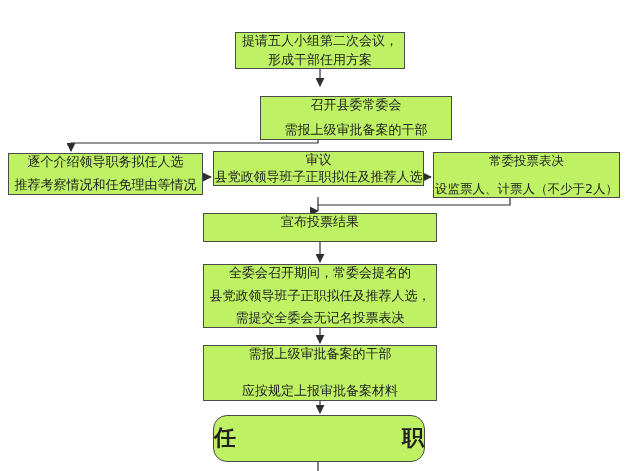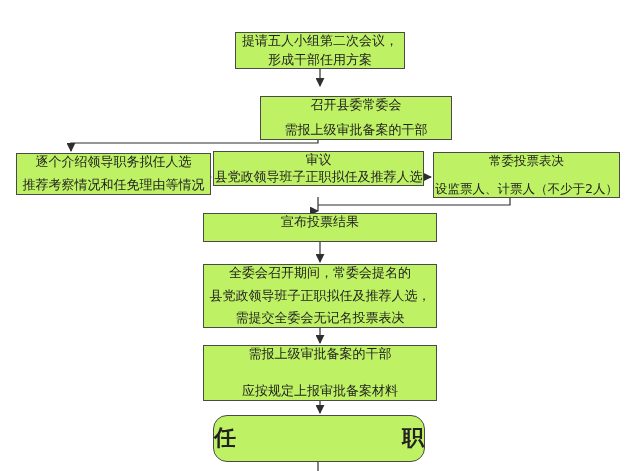--- a/index.html
+++ b/index.html
@@ -25,21 +25,21 @@
     justify-content:space-between;
     align-items:center;
     text-align:center;
     font-size:13px;
     line-height:1.3;
     white-space:nowrap;
   }
   .node span{display:block;}
   #node-propose  {left:235px; top:32px;  width:170px; height:37px; line-height:1.25;}
   #node-convene  {left:212px; top:96px;  width:192px; height:44px;margin-left:48px;}
-  #node-introduce{left:16px;   top:153px; width:195px; height:42px;}
+  #node-introduce{left:8px;   top:153px; width:195px; height:42px;}
   #node-review   {left:213px; top:151px; width:211px; height:35px;}
   #node-vote     {left:433px; top:152px; width:187px; height:46px; font-size:12.5px;}
   #node-announce {left:203px; top:213px; width:234px; height:29px;}
   #node-plenary  {left:203px; top:264px; width:234px; height:64px;}
   #node-report   {left:203px; top:345px; width:234px; height:56px;}
   #node-appoint  {left:213px; top:415px; width:212px; height:47px;
                   border-radius:14px; font-size:22px; font-weight:bold;
                   flex-direction:row; gap:62px;}
 </style>
 </head>

